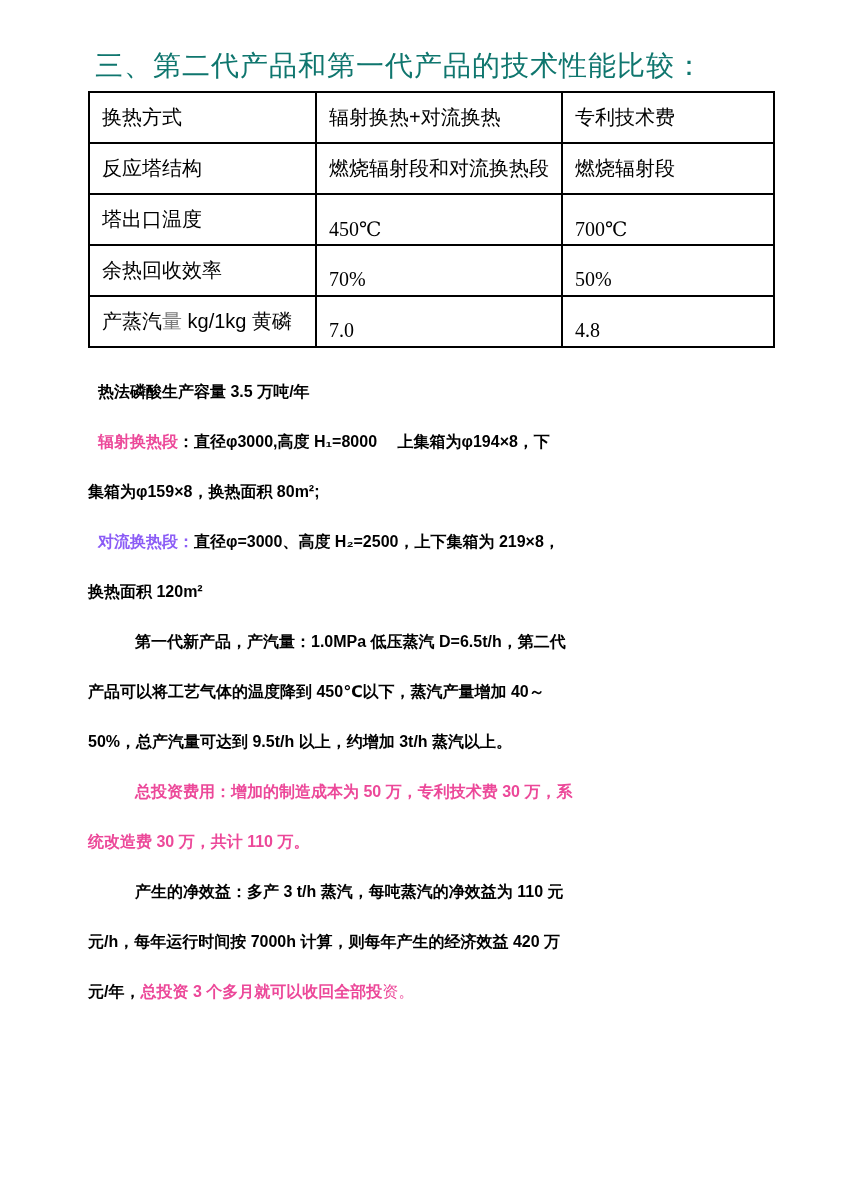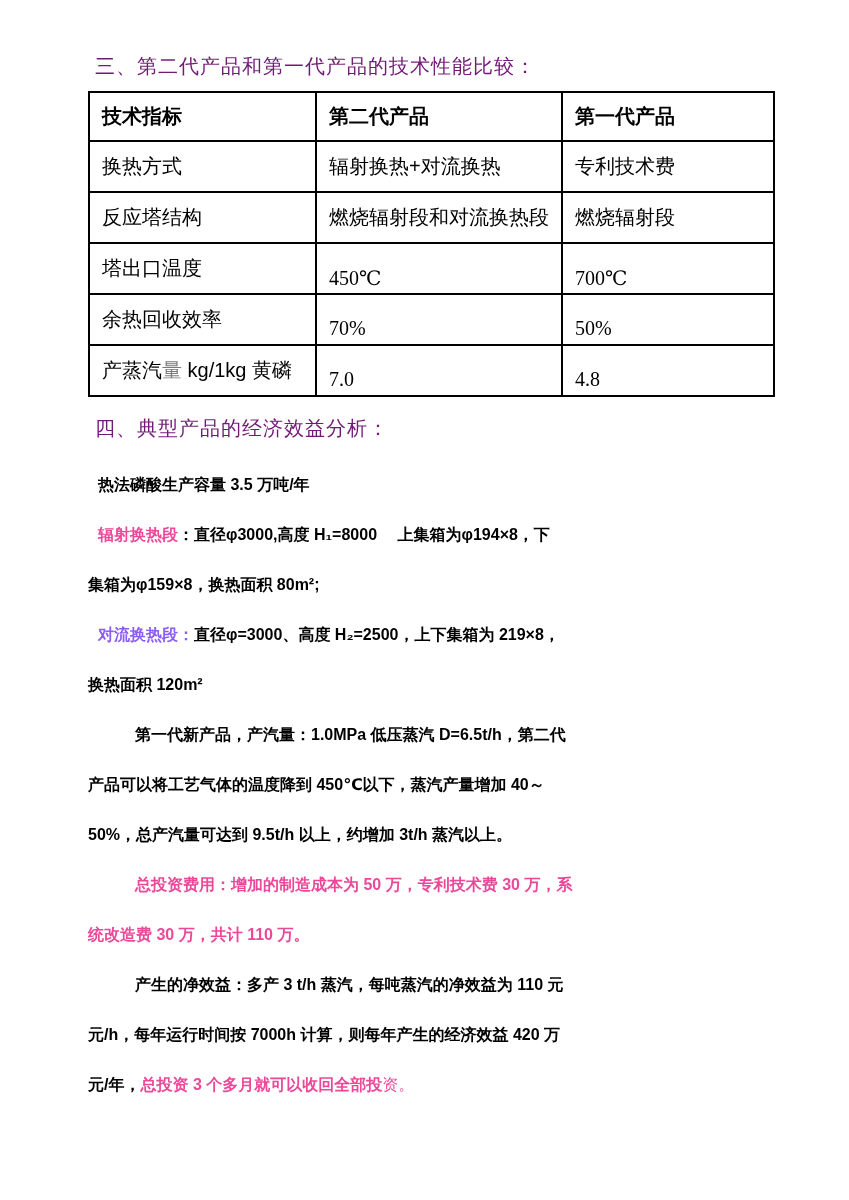--- a/index.html
+++ b/index.html
@@ -8,22 +8,22 @@
     width:849px; height:1200px;
     font-family:"Liberation Sans","DejaVu Sans",sans-serif;
     color:#000;
     overflow:hidden;
   }
   .page { padding:53px 60px 0 88px; }
 
   
   .sec-title {
     font-family:"DejaVu Serif","Liberation Serif",serif;
-    font-size:20px; line-height:26px; font-weight:normal;
-    color:#701a75; letter-spacing:1px;
+    font-size:28px; line-height:26px; font-weight:normal;
+    color:#0f766e; letter-spacing:1px;
     margin-left:7px;
   }
 
   
   table.cmp {
     border-collapse:collapse; table-layout:fixed;
     width:685px; margin-top:12px;
   }
   table.cmp col.c1{width:227px;} table.cmp col.c2{width:246px;} table.cmp col.c3{width:212px;}
   table.cmp th, table.cmp td {
@@ -59,25 +59,20 @@
 
   <h2 class="sec-title">三、第二代产品和第一代产品的技术性能比较：</h2>
 
   <table class="cmp">
     <colgroup>
         <col class="c1">
         <col class="c2">
         <col class="c3">
       </colgroup>
     <tbody>
-        <tr>
-      <th>技术指标</th>
-      <th>第二代产品</th>
-      <th>第一代产品</th>
-    </tr>
     <tr>
       <td>换热方式</td>
       <td>辐射换热+对流换热</td>
       <td>专利技术费</td>
     </tr>
     <tr>
       <td>反应塔结构</td>
       <td>燃烧辐射段和对流换热段</td>
       <td>燃烧辐射段</td>
     </tr>
@@ -92,21 +87,20 @@
       <td class="serif-val">50%</td>
     </tr>
     <tr>
       <td><span>产蒸汽</span><span class="grey-char">量</span><span> kg/1kg 黄磷</span></td>
       <td class="serif-val">7.0</td>
       <td class="serif-val">4.8</td>
     </tr>
   </tbody>
     </table>
 
-  <h2 class="sec-title second">四、典型产品的经济效益分析：</h2>
 
   <div class="bodytext">
 
     <div class="line indent-sm">热法磷酸生产容量 3.5 万吨/年</div>
 
     <div class="line indent-sm"><span class="magenta">辐射换热段</span><span>：直径φ3000,高度 H₁=8000　 上集箱为φ194×8，下</span></div>
     <div class="line">集箱为φ159×8，换热面积 80m²;</div>
 
     <div class="line indent-sm"><span class="violet">对流换热段</span><span class="violet">：</span><span>直径φ=3000、高度 H₂=2500，上下集箱为 219×8，</span></div>
     <div class="line">换热面积 120m²</div>

